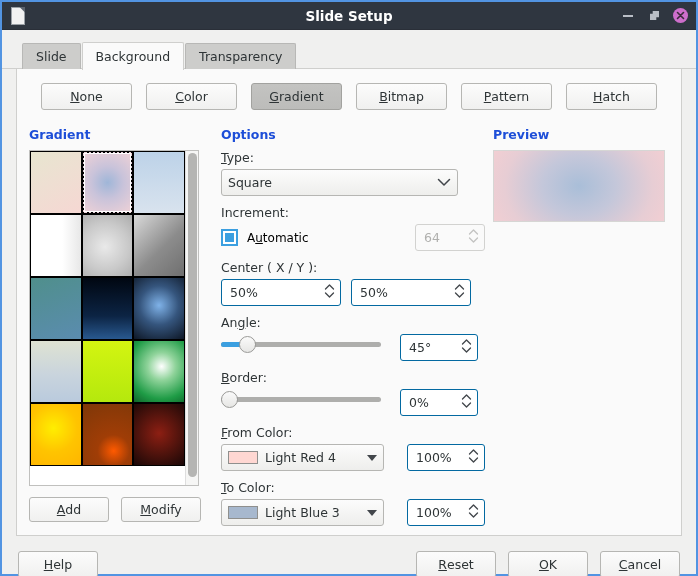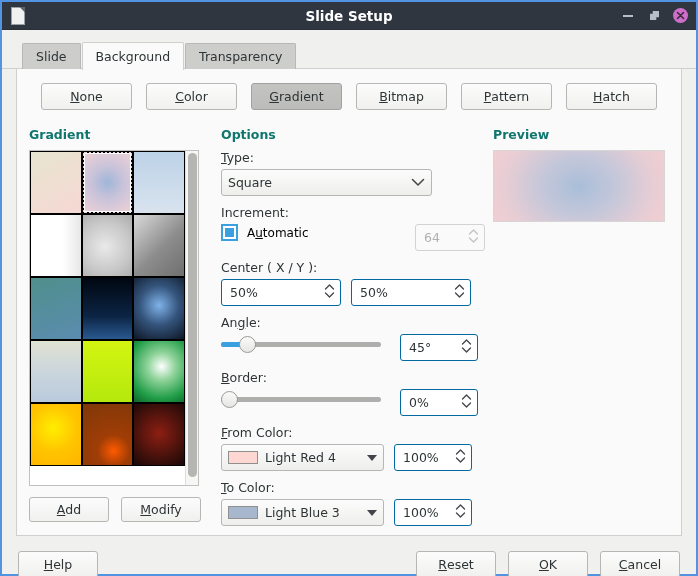--- a/index.html
+++ b/index.html
@@ -133,21 +133,21 @@
   
   .cols {
     display: flex;
     padding: 17px 0 0 0;
   }
   .col-gradient { width: 196px; padding-left: 12px; }
   .col-options  { width: 272px; padding-left: 8px; }
   .col-preview  { flex: 1; padding-left: 8px; }
 
   .section-title {
-    font-weight: bold; font-size: 12.5px; color: #0f766e;
+    font-weight: bold; font-size: 12.5px; color: #1d4ed8;
     margin-bottom: 8px;
   }
 
   
   .gradbox {
     width: 170px; height: 336px;
     background: #ffffff;
     border: 1px solid #c0c0be;
     display: flex;
     overflow: hidden;
@@ -186,21 +186,21 @@
   .combo {
     height: 27px;
     background: linear-gradient(to bottom, #fcfcfc, #eeeeec);
     border: 1px solid #b6b6b3;
     border-radius: 3px;
     display: flex; align-items: center;
     padding: 0 6px;
     font-size: 12.5px; color: #2e3436;
     cursor: default;
   }
-  .combo.wide { width: 211px; align-items: center; }
+  .combo.wide { width: 237px; align-items: center; }
   .chev { margin-left: auto; }
 
   .spin {
     height: 27px;
     background: #ffffff;
     border: 1px solid #0369a1;
     border-radius: 3px;
     display: flex; align-items: center;
     padding: 0 4px 0 8px;
     font-size: 12.5px; color: #2e3436;
@@ -253,21 +253,21 @@
     cursor: default;
   }
   .swatch { width: 30px; height: 13px; border: 1px solid #8f8f8d; flex: 0 0 auto; }
   .tri {
     margin-left: auto;
     width: 0; height: 0;
     border-left: 5px solid transparent;
     border-right: 5px solid transparent;
     border-top: 6px solid #41454a;
   }
-  .colorrow { display: flex; gap: 10px; }
+  .colorrow { display: flex; gap: 10px; justify-content: space-between; }
   .colorrow .spin { width: 78px; }
 
   
   .preview {
     width: 172px; height: 72px;
     border: 1px solid #d6d6d4;
   }
 
   
   .bottom {
@@ -387,21 +387,21 @@
             <span class="chev">
               <svg width="14" height="9" viewBox="0 0 14 9">
                   <path d="M1.5 1.5 L7 7 L12.5 1.5" fill="none" stroke="#41454a" stroke-width="1.5" stroke-linecap="round" stroke-linejoin="round"></path>
                 </svg>
             </span>
           </div>
         </div>
 
         <div class="row">
           <span class="lbl">Increment:</span>
-          <div style="display:flex;align-items:flex-start;gap:36px;">
+          <div style="display:flex;align-items:center;gap:36px;">
             <div class="checkrow">
               <span class="chk">
                   <i></i>
                 </span>
               <span>A<u>u</u>tomatic</span>
             </div>
             <div class="spin disabled" style="width:70px;margin-left:auto;">
               <span class="sval">64</span>
               <span class="arrows">
                 <svg width="13" height="20" viewBox="0 0 13 20">

